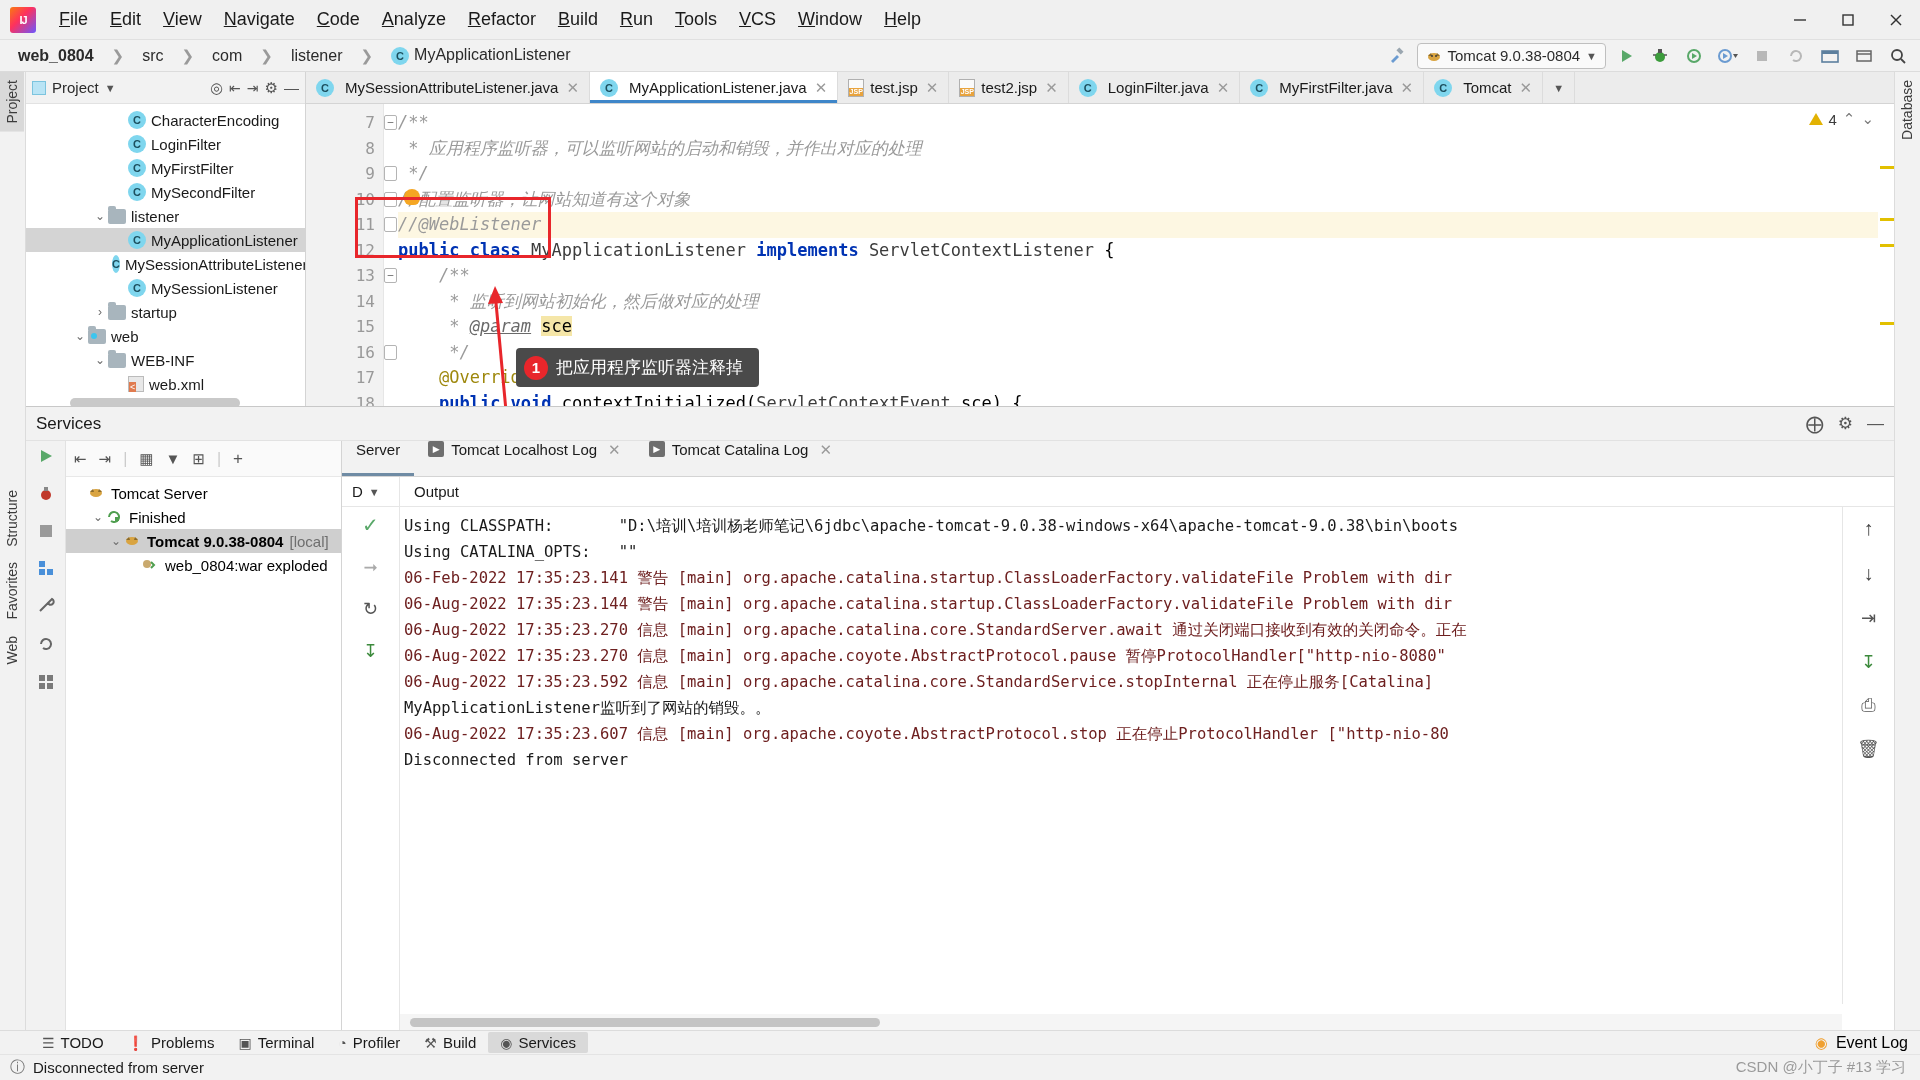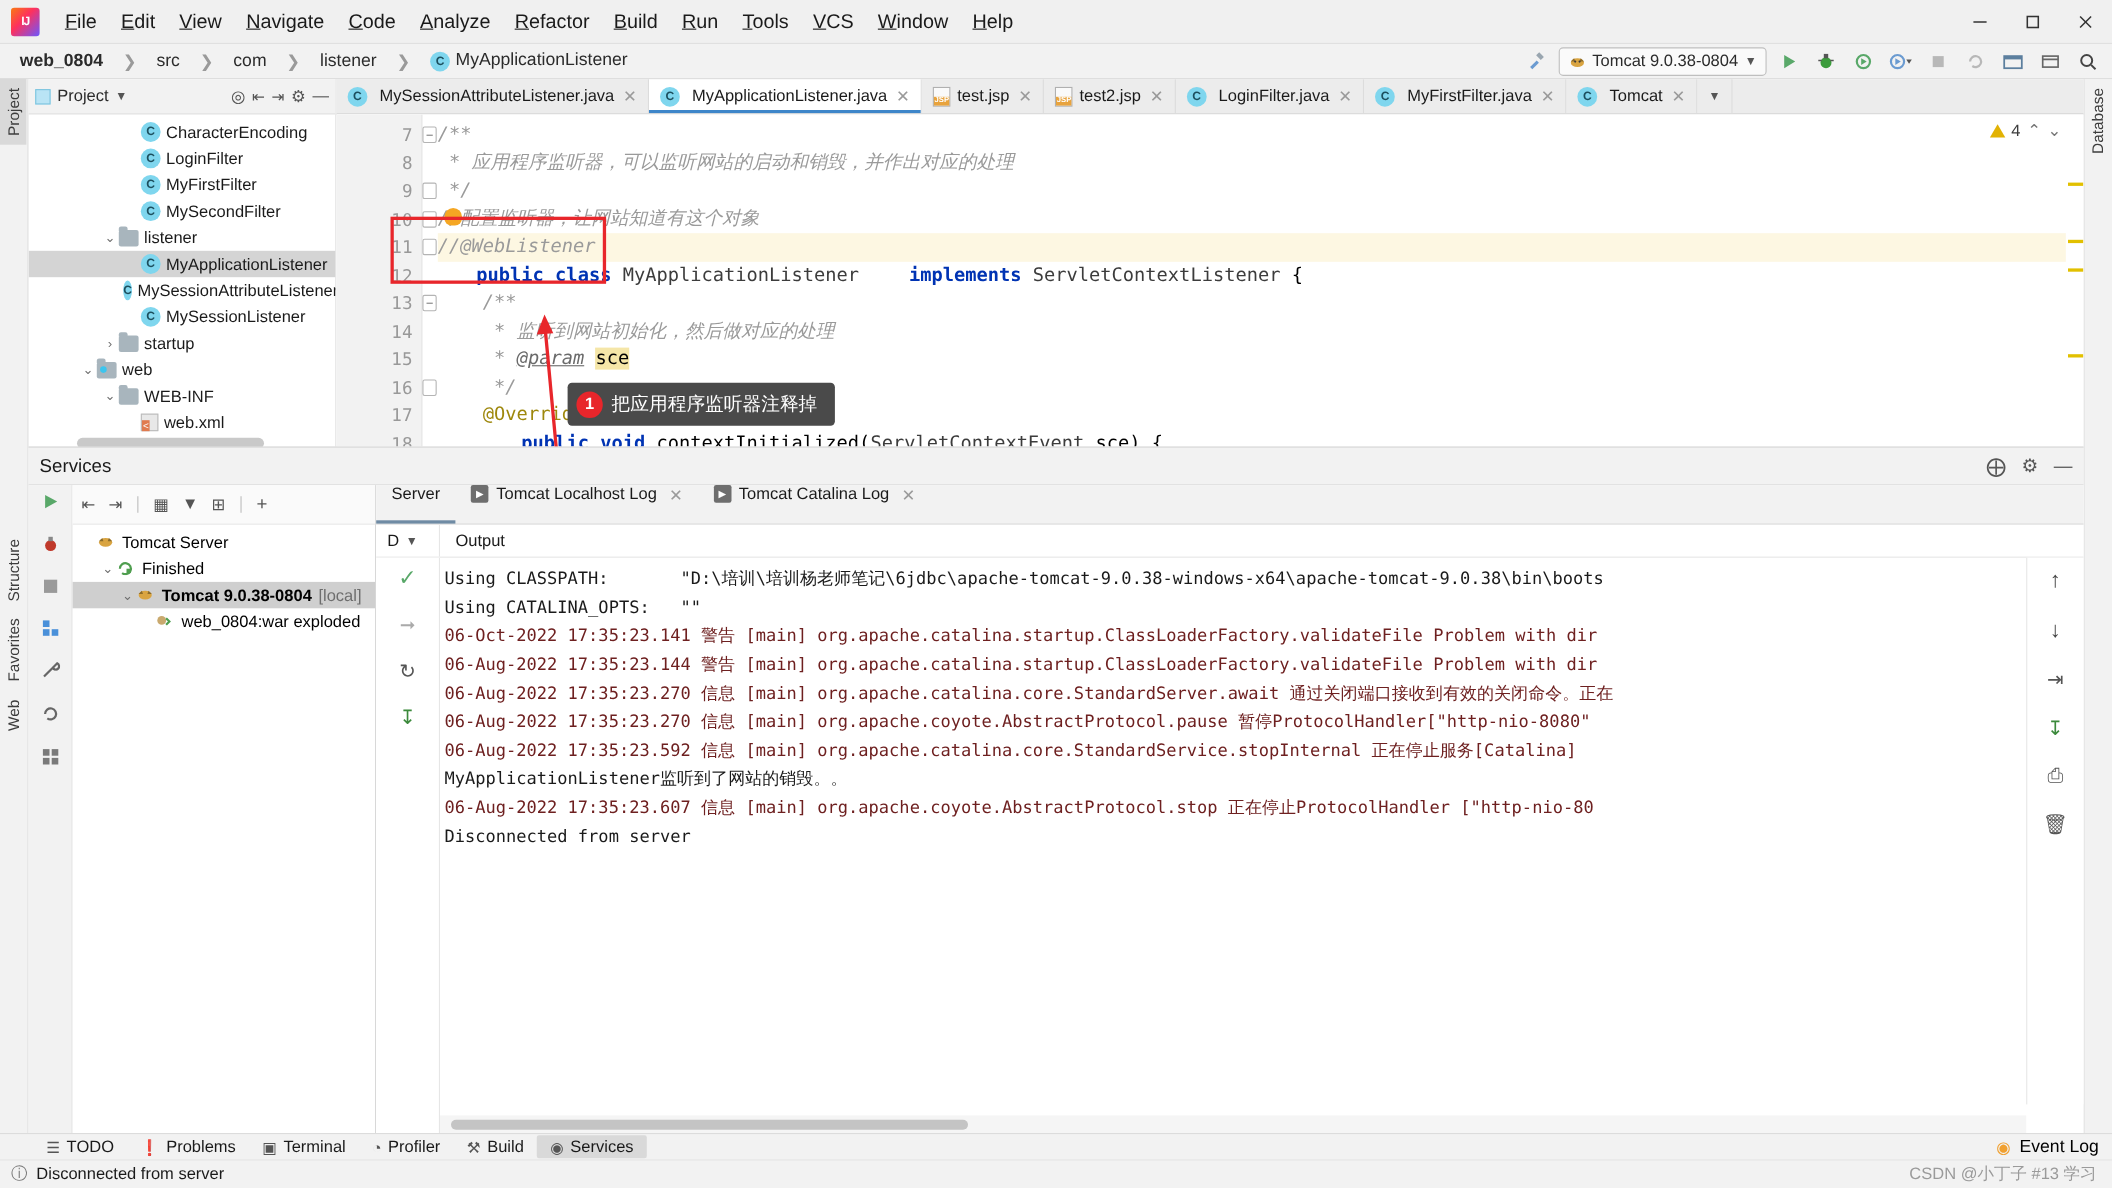--- a/index.html
+++ b/index.html
@@ -141,21 +141,21 @@
     border:1px solid #b4b4b4; background:#fff; color:#777; font-size:11px;
     text-align:center; line-height:13px; border-radius:2px;
   }
   .code {
     flex: 1; padding-top: 6px; font-family: "DejaVu Sans Mono", monospace;
     font-size: 17px; position: relative; padding-left: 14px;
   }
   .cline { height: 25.5px; line-height: 25.5px; white-space: pre; }
   .cline.hl { background: #fdf7e2; }
   .cmt { color: #9a9a9a; font-style: italic; }
-  .kw { color: #0033b3; font-weight: bold; margin-left: 35px; }
+  .kw { color: #0033b3; font-weight: bold; }
   .cls { color: #3c3c3c; }
   .anno { color: #9e880d; }
   .tag { color: #6a6a6a; font-style: italic; text-decoration: underline;}
   .hlw { background: #f5e6a8; }
   .warnbar {
     position:absolute; right: 0; top: 32px; width: 16px; bottom: 0; background:#fff;
   }
   .wtick { position:absolute; right:0; width:14px; height:3px; background:#e2c000; }
   .inspect-top {
     position:absolute; right:20px; top:38px; display:flex; align-items:center; gap:6px;
@@ -695,21 +695,21 @@
         <div class="log-body">
           <div class="log-strip">
             <span style="color:#59a869;font-size:20px;">✓</span>
             <span style="color:#aaa;font-size:17px;">➞</span>
             <span style="color:#555;font-size:18px;">↻</span>
             <span style="color:#3c8a3c;font-size:18px;">↧</span>
           </div>
           <div class="log-lines" id="log-lines">
               <div class="lline plain">Using CLASSPATH:       "D:\培训\培训杨老师笔记\6jdbc\apache-tomcat-9.0.38-windows-x64\apache-tomcat-9.0.38\bin\boots</div>
               <div class="lline plain">Using CATALINA_OPTS:   ""</div>
-              <div class="lline">06-Oct-2022 17:35:23.141 警告 [main] org.apache.catalina.startup.ClassLoaderFactory.validateFile Problem with dir</div>
+              <div class="lline">06-Feb-2022 17:35:23.141 警告 [main] org.apache.catalina.startup.ClassLoaderFactory.validateFile Problem with dir</div>
               <div class="lline">06-Aug-2022 17:35:23.144 警告 [main] org.apache.catalina.startup.ClassLoaderFactory.validateFile Problem with dir</div>
               <div class="lline">06-Aug-2022 17:35:23.270 信息 [main] org.apache.catalina.core.StandardServer.await 通过关闭端口接收到有效的关闭命令。正在</div>
               <div class="lline">06-Aug-2022 17:35:23.270 信息 [main] org.apache.coyote.AbstractProtocol.pause 暂停ProtocolHandler["http-nio-8080"</div>
               <div class="lline">06-Aug-2022 17:35:23.592 信息 [main] org.apache.catalina.core.StandardService.stopInternal 正在停止服务[Catalina]</div>
               <div class="lline plain">MyApplicationListener监听到了网站的销毁。。</div>
               <div class="lline">06-Aug-2022 17:35:23.607 信息 [main] org.apache.coyote.AbstractProtocol.stop 正在停止ProtocolHandler ["http-nio-80</div>
               <div class="lline plain">Disconnected from server</div>
             </div>
         </div>
         <div class="right-rail">

